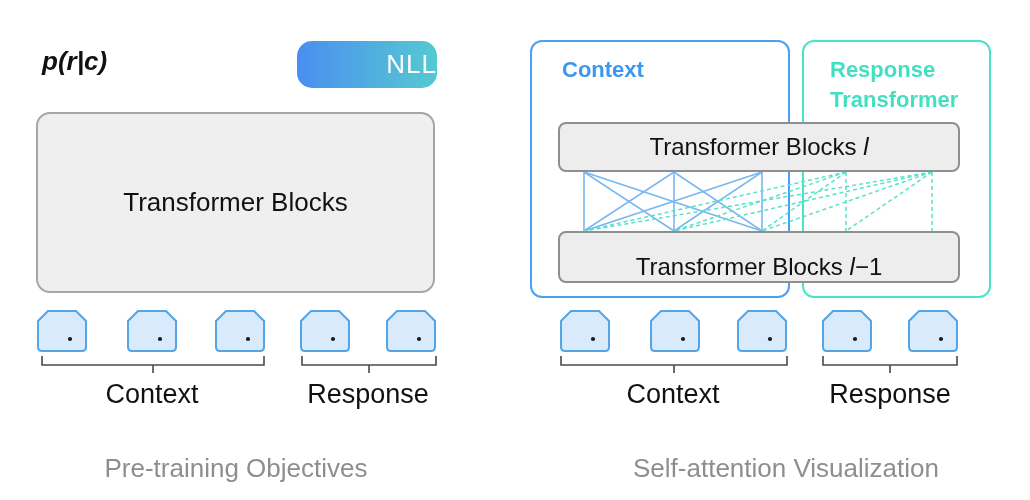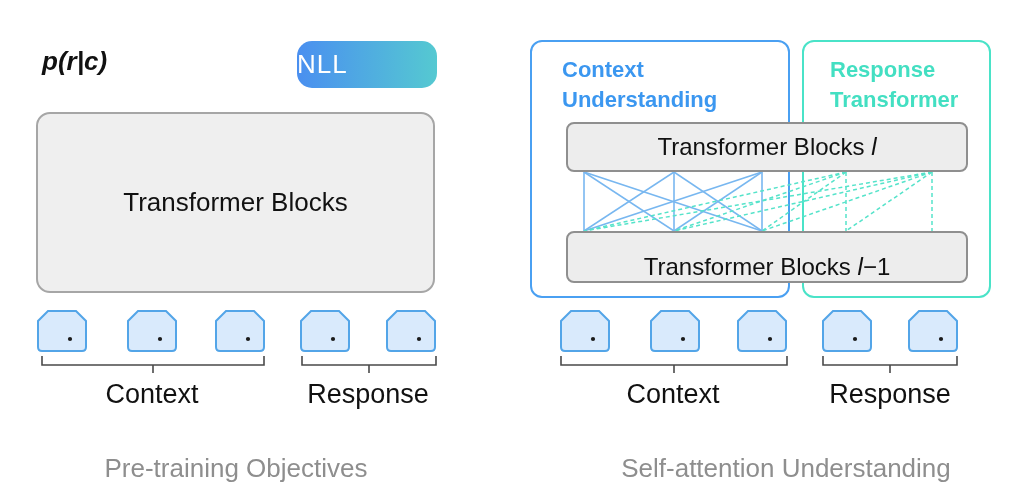--- a/index.html
+++ b/index.html
@@ -10,21 +10,21 @@
   .abs { position:absolute; }
 
   
   .formula {
     left:42px; top:46px; font-size:26px; font-weight:bold; font-style:italic; color:#111;text-align:center;
   }
   .nll-btn {
     left:297px; top:41px; width:140px; height:47px; border-radius:15px;
     background:linear-gradient(90deg,#4A8FF0 0%, #55C9D1 100%);
     color:#ffffff; font-size:26px; font-weight:500; letter-spacing:1px;
-    display:flex; align-items:center; justify-content:flex-start;
+    display:flex; align-items:center; justify-content:flex-end;
   }
   .big-block {
     left:36px; top:112px; width:399px; height:181px;
     background:#EFEFEF; border:2px solid #A6A6A6; border-radius:14px;
     display:flex; align-items:center; justify-content:center;
     font-size:26px; font-weight:500; color:#111;
   }
 
   
   .outline-box { border-radius:12px; background:transparent; }
@@ -32,21 +32,21 @@
   .teal-box  { left:802px; top:40px; width:189px; height:258px; border:2px solid #4AE3C8; }
   .box-caption { font-size:22px; font-weight:600; line-height:30px; }
   .blue-text { color:#3B97F0; }
   .teal-text { color:#43DFC2; }
   .cu-label { left:562px; top:55px; }
   .rg-label { left:830px; top:55px; }
 
   .layer-block {
     left:558px; width:402px; background:#EDEDED; border:2px solid #8F8F8F; border-radius:8px;
     display:flex; align-items:center; justify-content:center;
-    font-size:24px; font-weight:500; color:#111;margin-left:8px;
+    font-size:24px; font-weight:500; color:#111;
   }
   .layer-upper { top:122px; height:50px; }
   .layer-lower { top:231px; height:52px;align-items:flex-end; }
   .it { font-style:italic; }
 
   
   .token { width:50px; height:42px; }
   .token svg { display:block; }
 
   
@@ -113,21 +113,20 @@
   <div class="abs group-label" style="left:52px; top:379px;">Context</div>
   <div class="abs group-label" style="left:268px; top:379px;">Response</div>
 
   <div class="abs panel-caption" style="left:36px; top:453px; width:400px;">Pre-training Objectives</div>
 
   <div class="abs outline-box blue-box"></div>
   <div class="abs outline-box teal-box"></div>
 
   <div class="abs box-caption blue-text cu-label">
     <div>Context</div>
-    <div>Understanding</div>
   </div>
   <div class="abs box-caption teal-text rg-label">
     <div>Response</div>
     <div>Transformer</div>
   </div>
 
   <div class="abs layer-block layer-upper">
     <span><span>Transformer Blocks </span><span class="it">l</span></span>
   </div>
   <div class="abs layer-block layer-lower">
@@ -193,15 +192,15 @@
   <svg class="abs" style="left:560px; top:356px;" width="228" height="18">
     <path d="M1 0 V9 H227 V0 M114 9 V17" fill="none" stroke="#4A4A4A" stroke-width="1.6"></path>
   </svg>
   <svg class="abs" style="left:822px; top:356px;" width="136" height="18">
     <path d="M1 0 V9 H135 V0 M68 9 V17" fill="none" stroke="#4A4A4A" stroke-width="1.6"></path>
   </svg>
 
   <div class="abs group-label" style="left:573px; top:379px;">Context</div>
   <div class="abs group-label" style="left:790px; top:379px;">Response</div>
 
-  <div class="abs panel-caption" style="left:586px; top:453px; width:400px;">Self-attention Understanding</div>
+  <div class="abs panel-caption" style="left:586px; top:453px; width:400px;">Self-attention Visualization</div>
 
 </div>
 
 </body></html>

